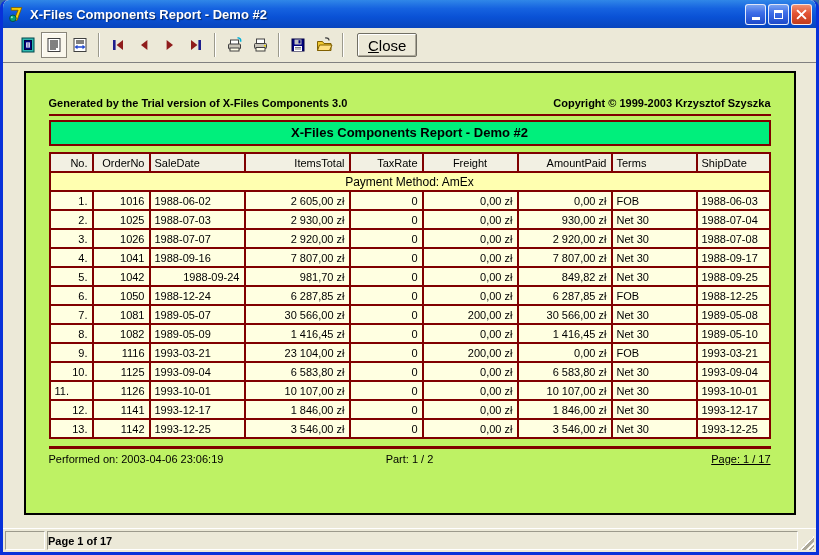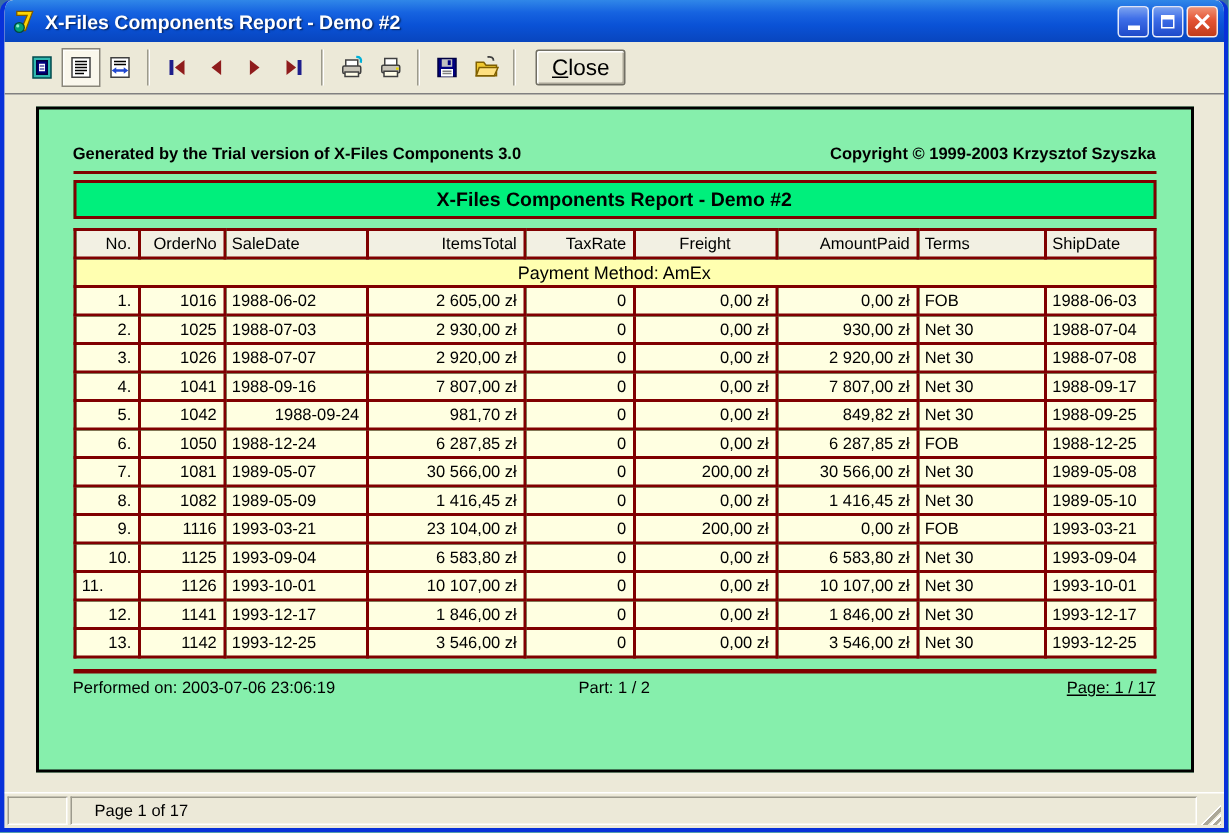--- a/index.html
+++ b/index.html
@@ -80,21 +80,21 @@
 
   
   .preview {
     flex: 1; background: #ECE9D8;
     border-top: 1px solid #808080;
     overflow: hidden;
   }
   .page {
     width: 772px; margin: 8px auto 0;
     height: 444px;
-    background: #86efac;
+    background: #bef264;
     border: 2px solid #000;
     padding: 0 23px;
     font-size: 11px; color: #000;
   }
   .rpt-head {
     margin-top: 24px;
     display: flex; justify-content: space-between;
     font-weight: bold; font-size: 11px;
   }
   .rule { height: 2px; background: var(--accent-border); margin-top: 5px; }
@@ -140,21 +140,22 @@
     height: 24px; flex: 0 0 24px;
     background: #ECE9D8;
     display: flex; align-items: stretch;
     padding: 2px 2px 2px 2px; gap: 2px;
     border-top: 1px solid #FFFFFF;
   }
   .sb-panel {
     border: 1px solid;
     border-color: #9C9A8C #FFFFFF #FFFFFF #9C9A8C;
     font-size: 11px; display: flex; align-items: center;
-    padding: 0 15px;
+    padding: 0 0;
+    font-weight: bold;
   }
   .sb-panel.small { width: 40px; }
   .sb-panel.main { flex: 1; }
   .sb-grip {
     width: 14px; height: 14px; align-self: flex-end; cursor: nwse-resize;
     background:
       linear-gradient(135deg, transparent 0 50%,
         #FFFFFF 50% 57%, #ACA899 57% 68%, transparent 68% 72%,
         #FFFFFF 72% 79%, #ACA899 79% 89%, transparent 89% 91%,
         #FFFFFF 91% 96%, #ACA899 96% 100%);
@@ -462,21 +463,21 @@
               <td style="text-align: right;">0,00 zł</td>
               <td style="text-align: right;">3 546,00 zł</td>
               <td style="text-align: left;">Net 30</td>
               <td style="text-align: left;">1993-12-25</td>
             </tr>
           </tbody>
         </table>
 
       <div class="rule thick"></div>
       <div class="footer-row">
-        <span>Performed on: 2003-07-06 23:06:19</span>
+        <span>Performed on: 2003-04-06 23:06:19</span>
         <span class="c">Part: 1 / 2</span>
         <span class="r">Page: 1 / 17</span>
       </div>
     </div>
   </div>
 
   <div class="statusbar">
     <span class="sb-panel small"></span>
     <span class="sb-panel main">Page 1 of 17</span>
     <span class="sb-grip"></span>

